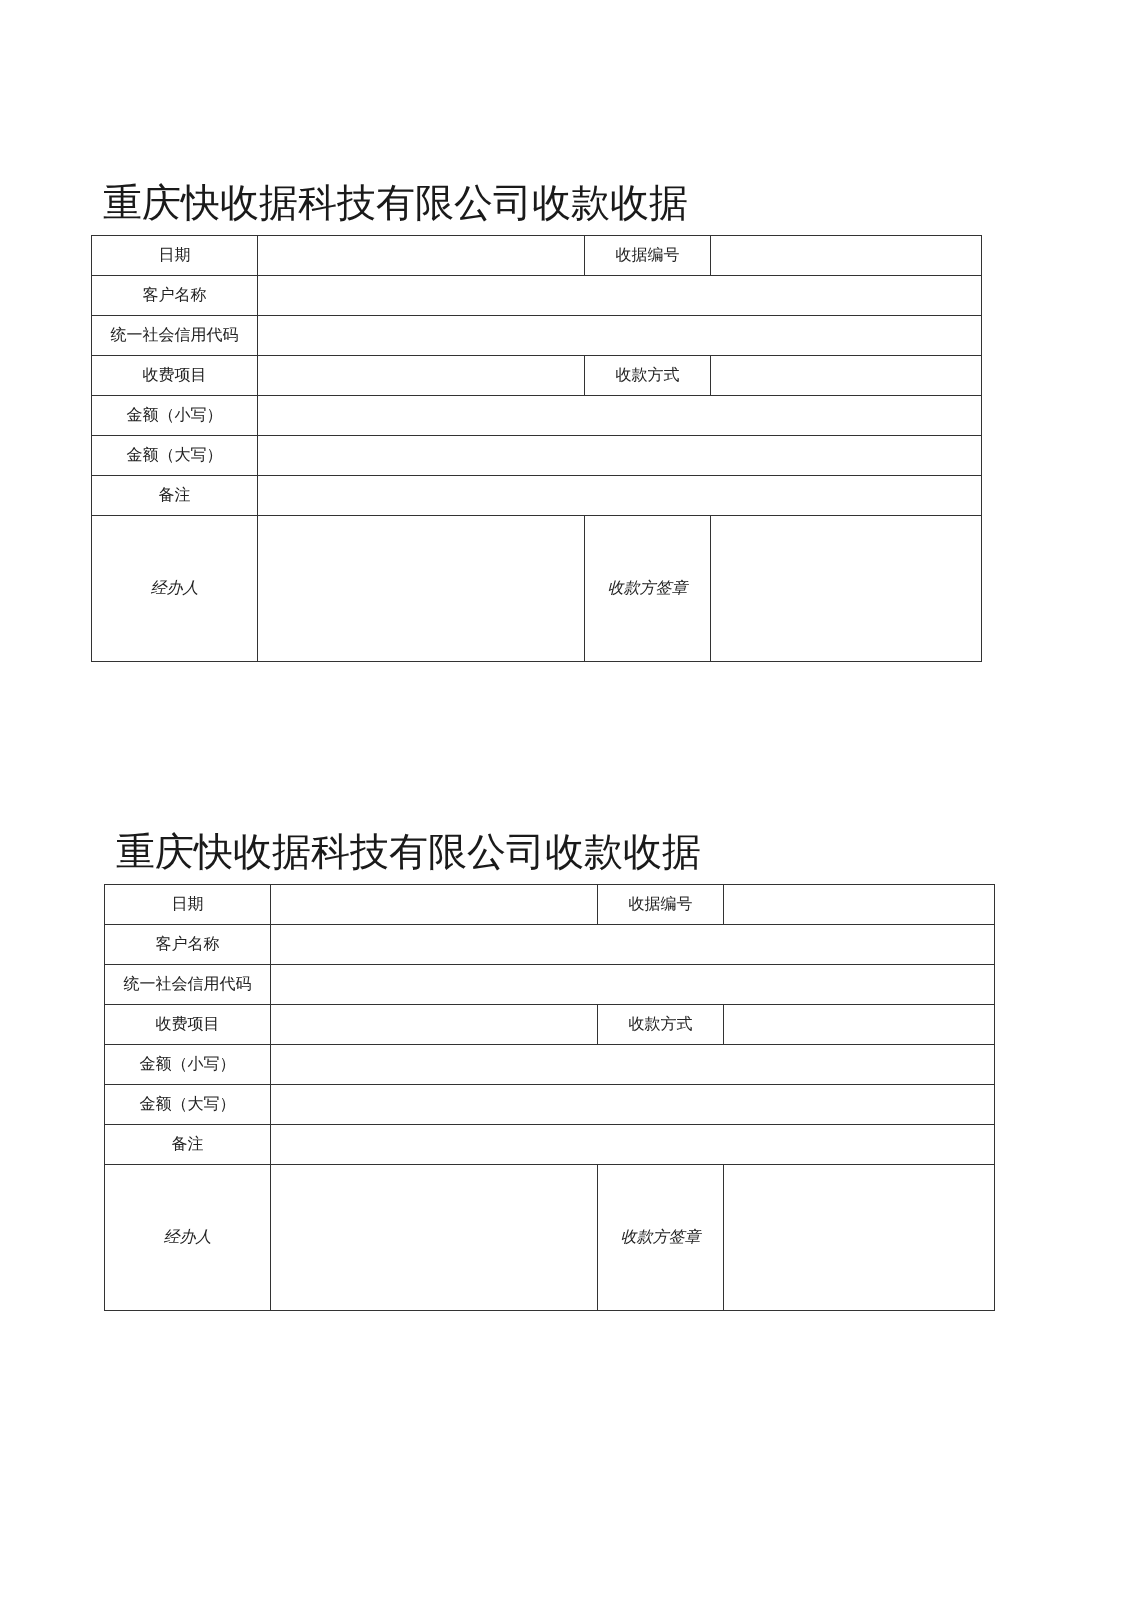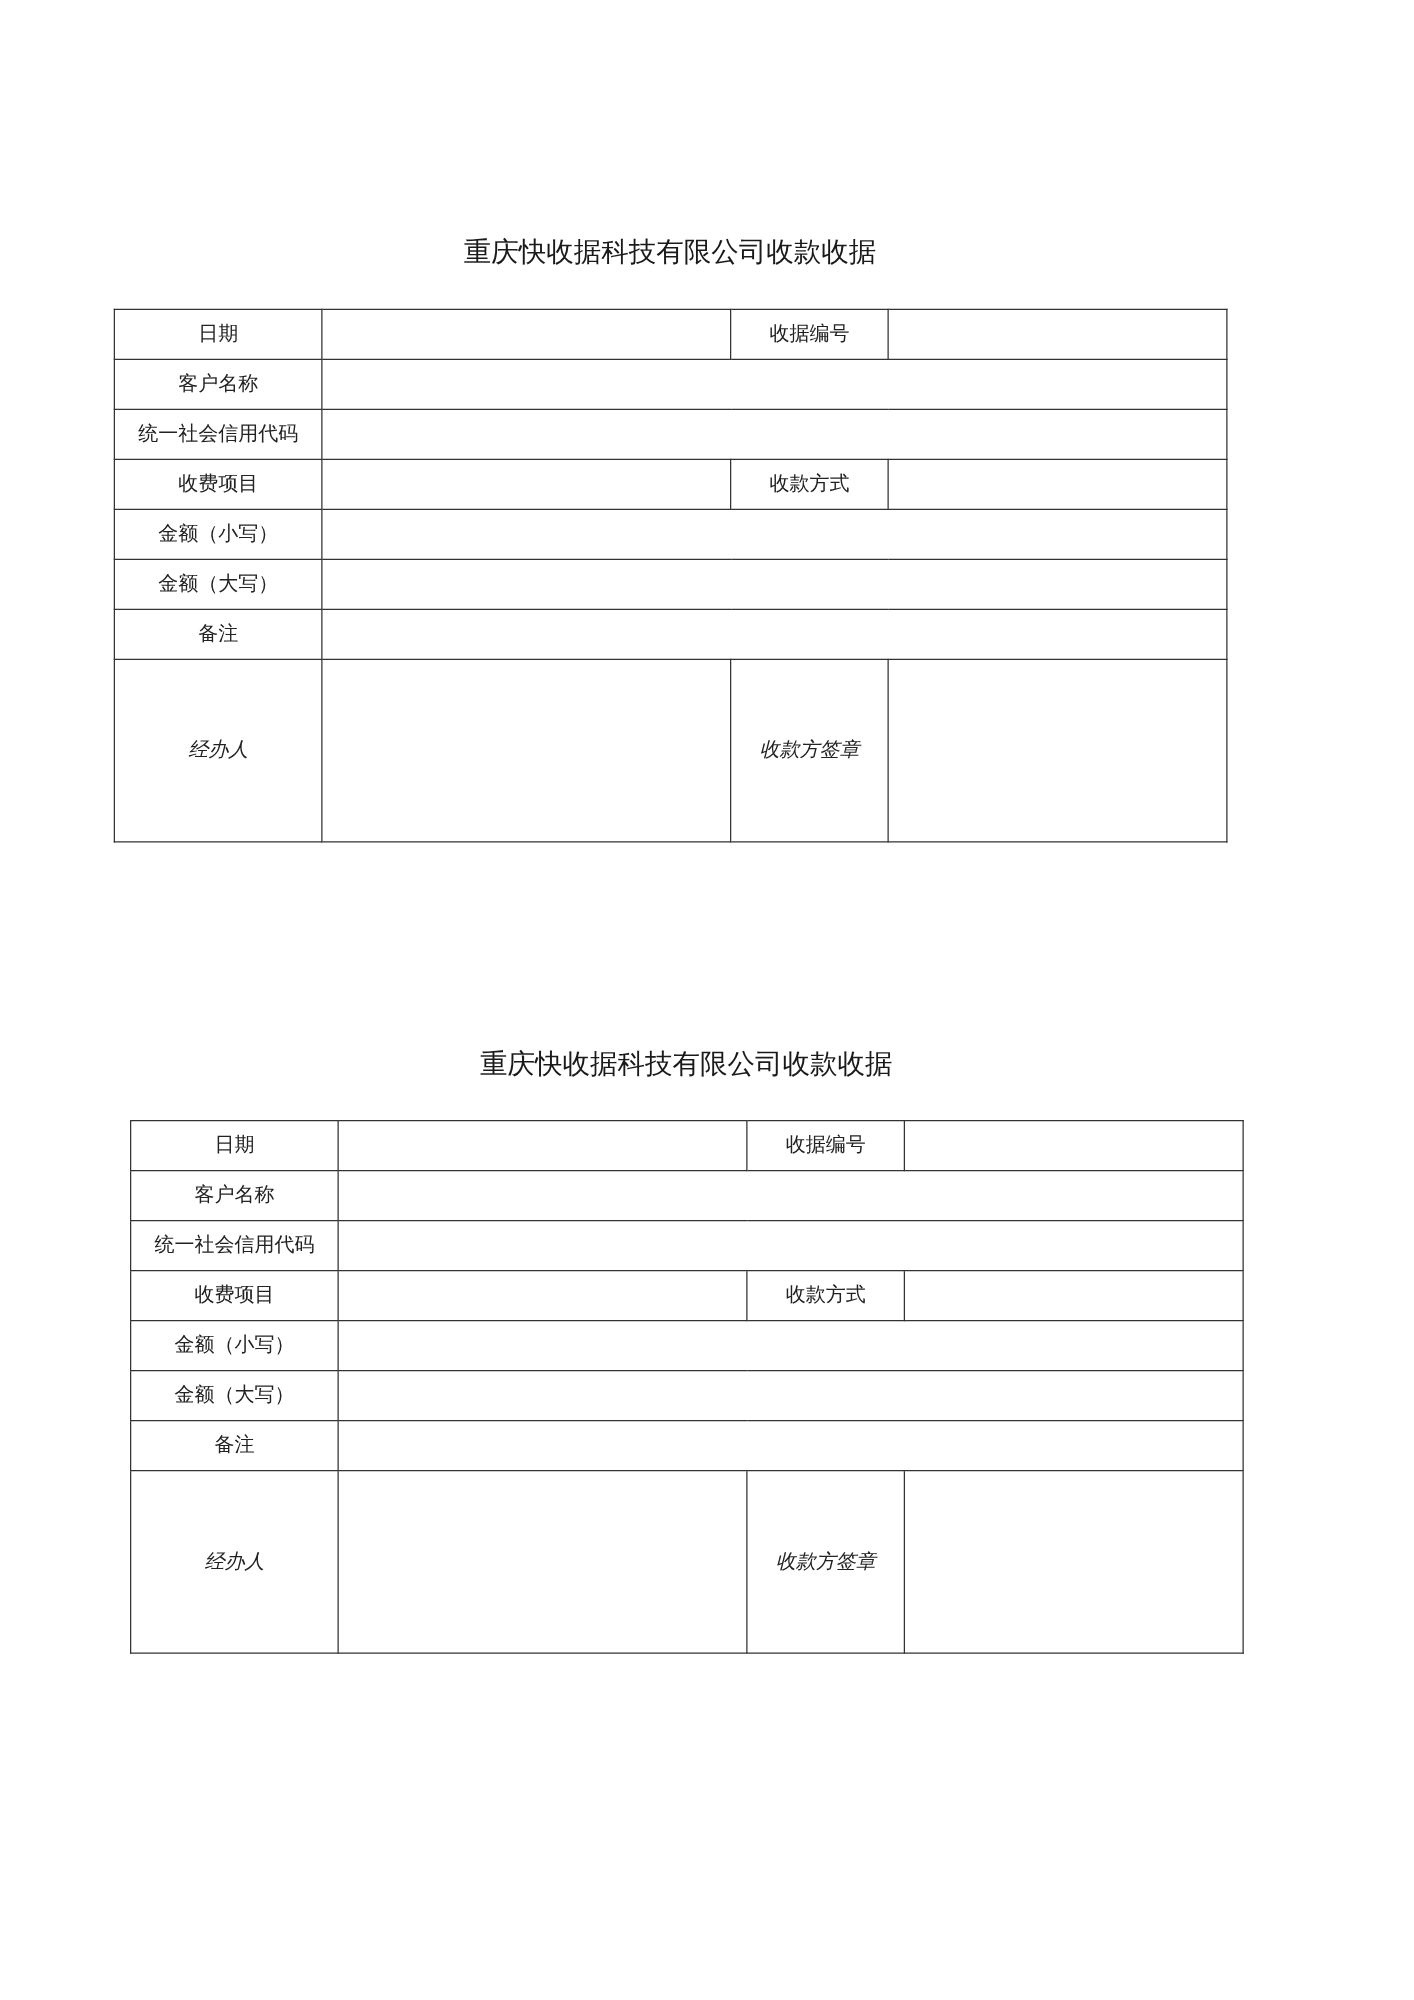--- a/index.html
+++ b/index.html
@@ -1,22 +1,22 @@
 <!DOCTYPE html>
 <html><head>
 <meta charset="utf-8">
 <style>
   html, body { margin:0; padding:0; background:#ffffff; }
   body { width:1131px; height:1600px; position:relative; overflow:hidden;
          font-family: "DejaVu Sans", "Liberation Sans", sans-serif; color:#222; }
   .receipt { position:absolute; }
-  .title { position:absolute; left:0; width:100%; text-align:center;
+  .title { position:absolute; left:12px; width:100%; text-align:left;
            font-family: "DejaVu Serif", "Liberation Serif", serif;
-           font-size:22px; color:#1a1a1a; letter-spacing:0px; line-height:40px; }
-  table { position:absolute; border-collapse:collapse; table-layout:fixed;margin-top:12px; }
+           font-size:39px; color:#1a1a1a; letter-spacing:0px; line-height:40px; }
+  table { position:absolute; border-collapse:collapse; table-layout:fixed; }
   td { border:1.5px solid #333; padding:0; text-align:center; vertical-align:middle;
        font-size:16px; height:39px; color:#222; }
   td.tall { height:145px;font-style:italic; }
   td.field { cursor:text; }
 </style>
 </head>
 <body>
 
 <div class="receipt" style="left:91px; top:180px; width:890px; height:490px;">
   <div class="title" style="top:3px;">重庆快收据科技有限公司收款收据</div>

